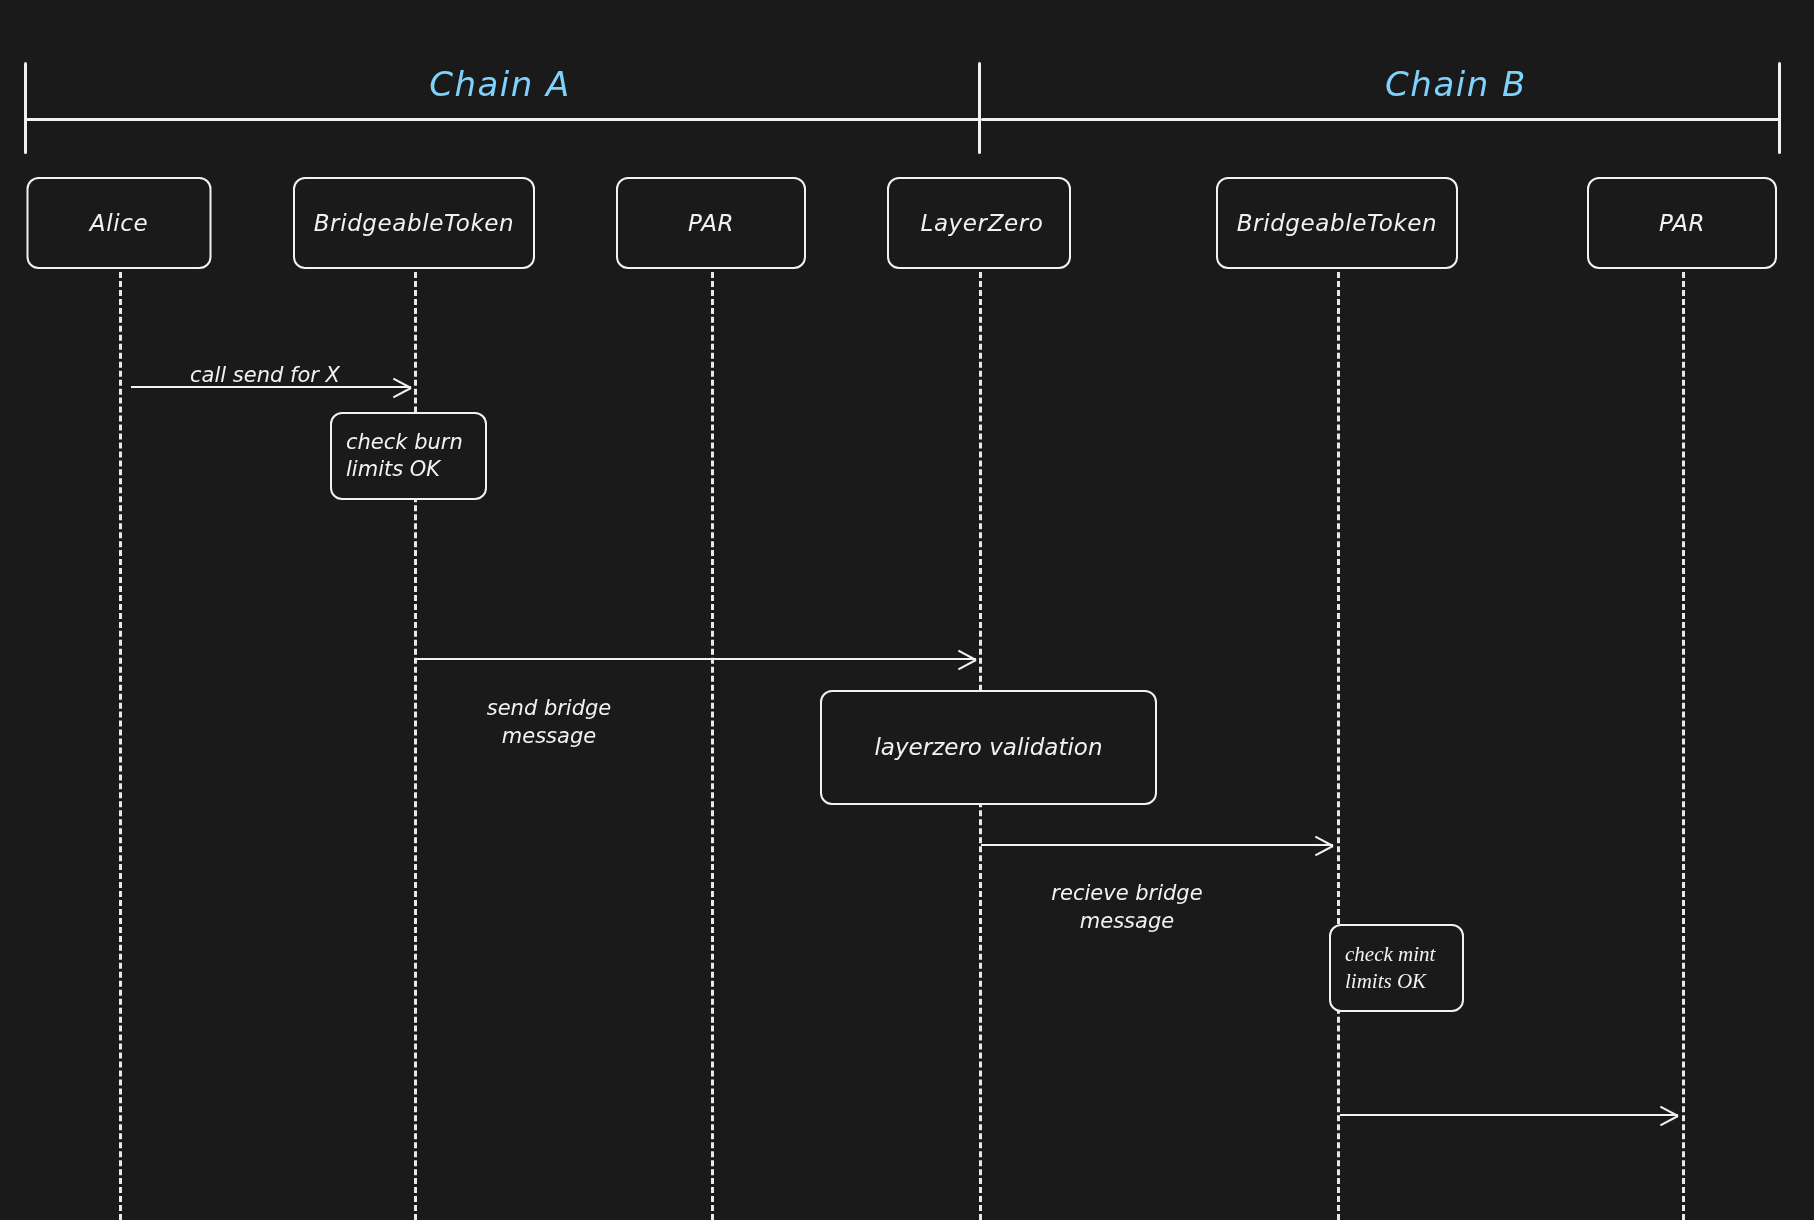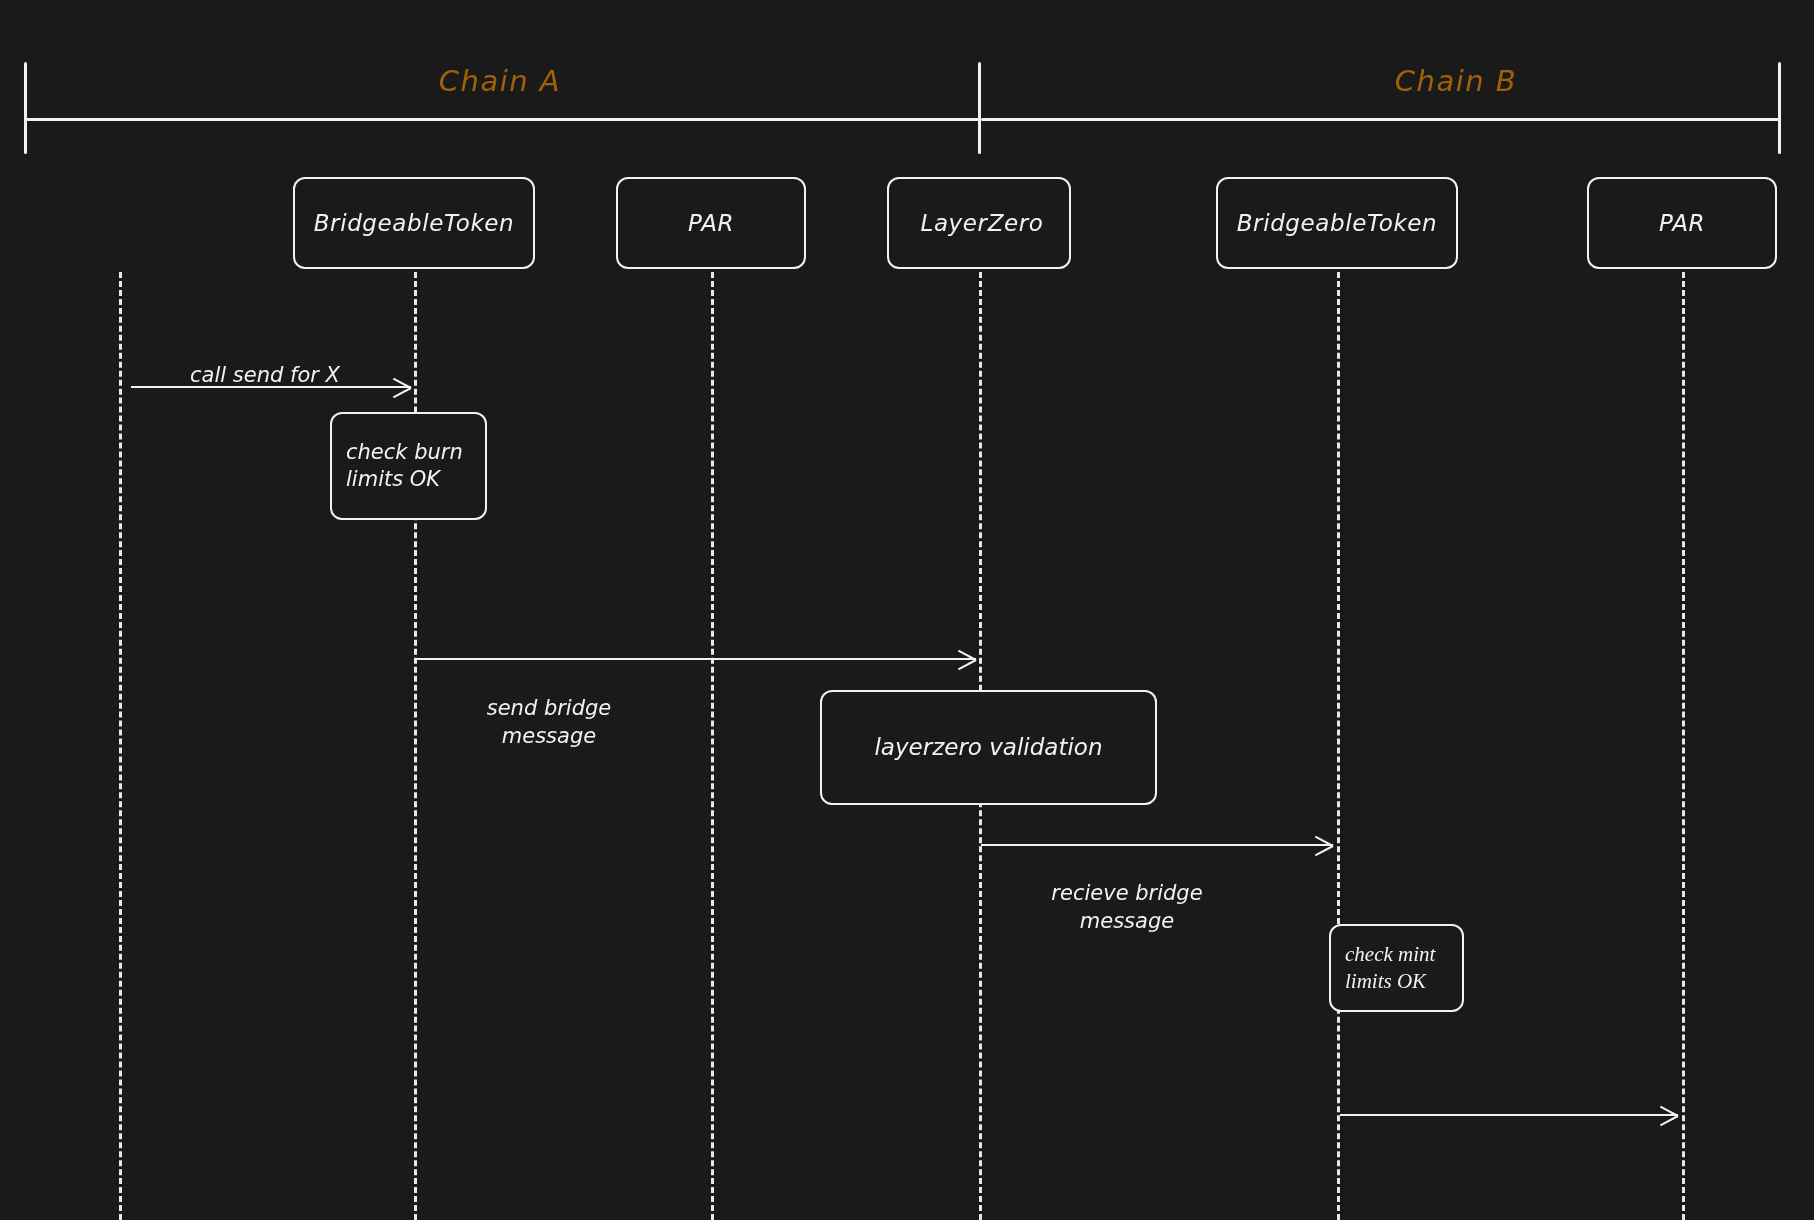--- a/index.html
+++ b/index.html
@@ -15,22 +15,22 @@
     width: 1814px;
     height: 1220px;
     background: #1a1a1a;
     font-family: "DejaVu Sans", sans-serif;
     color: #f2f2f2;
   }
 
   
   .group-label {
     position: absolute;
-    color: #a16207;
-    font-size: 29px;
+    color: #7dd3fc;
+    font-size: 34px;
     font-style: italic;
     letter-spacing: 1.5px;
     font-family: "DejaVu Sans", sans-serif;
     white-space: nowrap;
     transform: translateX(-50%);
   }
   .group-bar {
     position: absolute;
     height: 3px;
     background: #f2f2f2;
@@ -138,20 +138,23 @@
   <div class="group-tick" style="left:1778px; top:62px; height:92px;"></div>
   <div class="group-label" style="left:1456px; top:64px;">Chain B</div>
 
   <div class="lifeline" style="left:119px; top:272px; height:948px;"></div>
   <div class="lifeline" style="left:414px; top:272px; height:948px;"></div>
   <div class="lifeline" style="left:711px; top:272px; height:948px;"></div>
   <div class="lifeline" style="left:979px; top:272px; height:948px;"></div>
   <div class="lifeline" style="left:1337px; top:272px; height:948px;"></div>
   <div class="lifeline" style="left:1682px; top:272px; height:948px;"></div>
 
+  <div class="participant" style="left:119px; top:177px; width:185px; height:92px;">
+    <span>Alice</span>
+  </div>
   <div class="participant" style="left:414px; top:177px; width:242px; height:92px;">
     <span>BridgeableToken</span>
   </div>
   <div class="participant" style="left:711px; top:177px; width:190px; height:92px;">
     <span>PAR</span>
   </div>
   <div class="participant" style="left:979px; top:177px; width:184px; height:92px;padding-left:22px;">
     <span>LayerZero</span>
   </div>
   <div class="participant" style="left:1337px; top:177px; width:242px; height:92px;">
@@ -161,21 +164,21 @@
     <span>PAR</span>
   </div>
 
   <div class="msg-label" style="left:265px; top:342px; width:300px;">call send for X</div>
   <div class="msg-line" style="left:131px; top:386px; width:280px;"></div>
   <div class="msg-arrow" style="left:411px; top:387px;">
     <div class="a1"></div>
       <div class="a2"></div>
   </div>
 
-  <div class="note" style="left:330px; top:412px; width:157px; height:108px;">check burn
+  <div class="note" style="left:330px; top:412px; width:157px; height:88px;">check burn
 limits OK</div>
 
 
   <div class="msg-line" style="left:415px; top:658px; width:561px;"></div>
   <div class="msg-arrow" style="left:976px; top:659px;">
     <div class="a1"></div>
       <div class="a2"></div>
   </div>
   <div class="msg-label" style="left:549px; top:675px; width:300px;">send bridge
 message</div>

